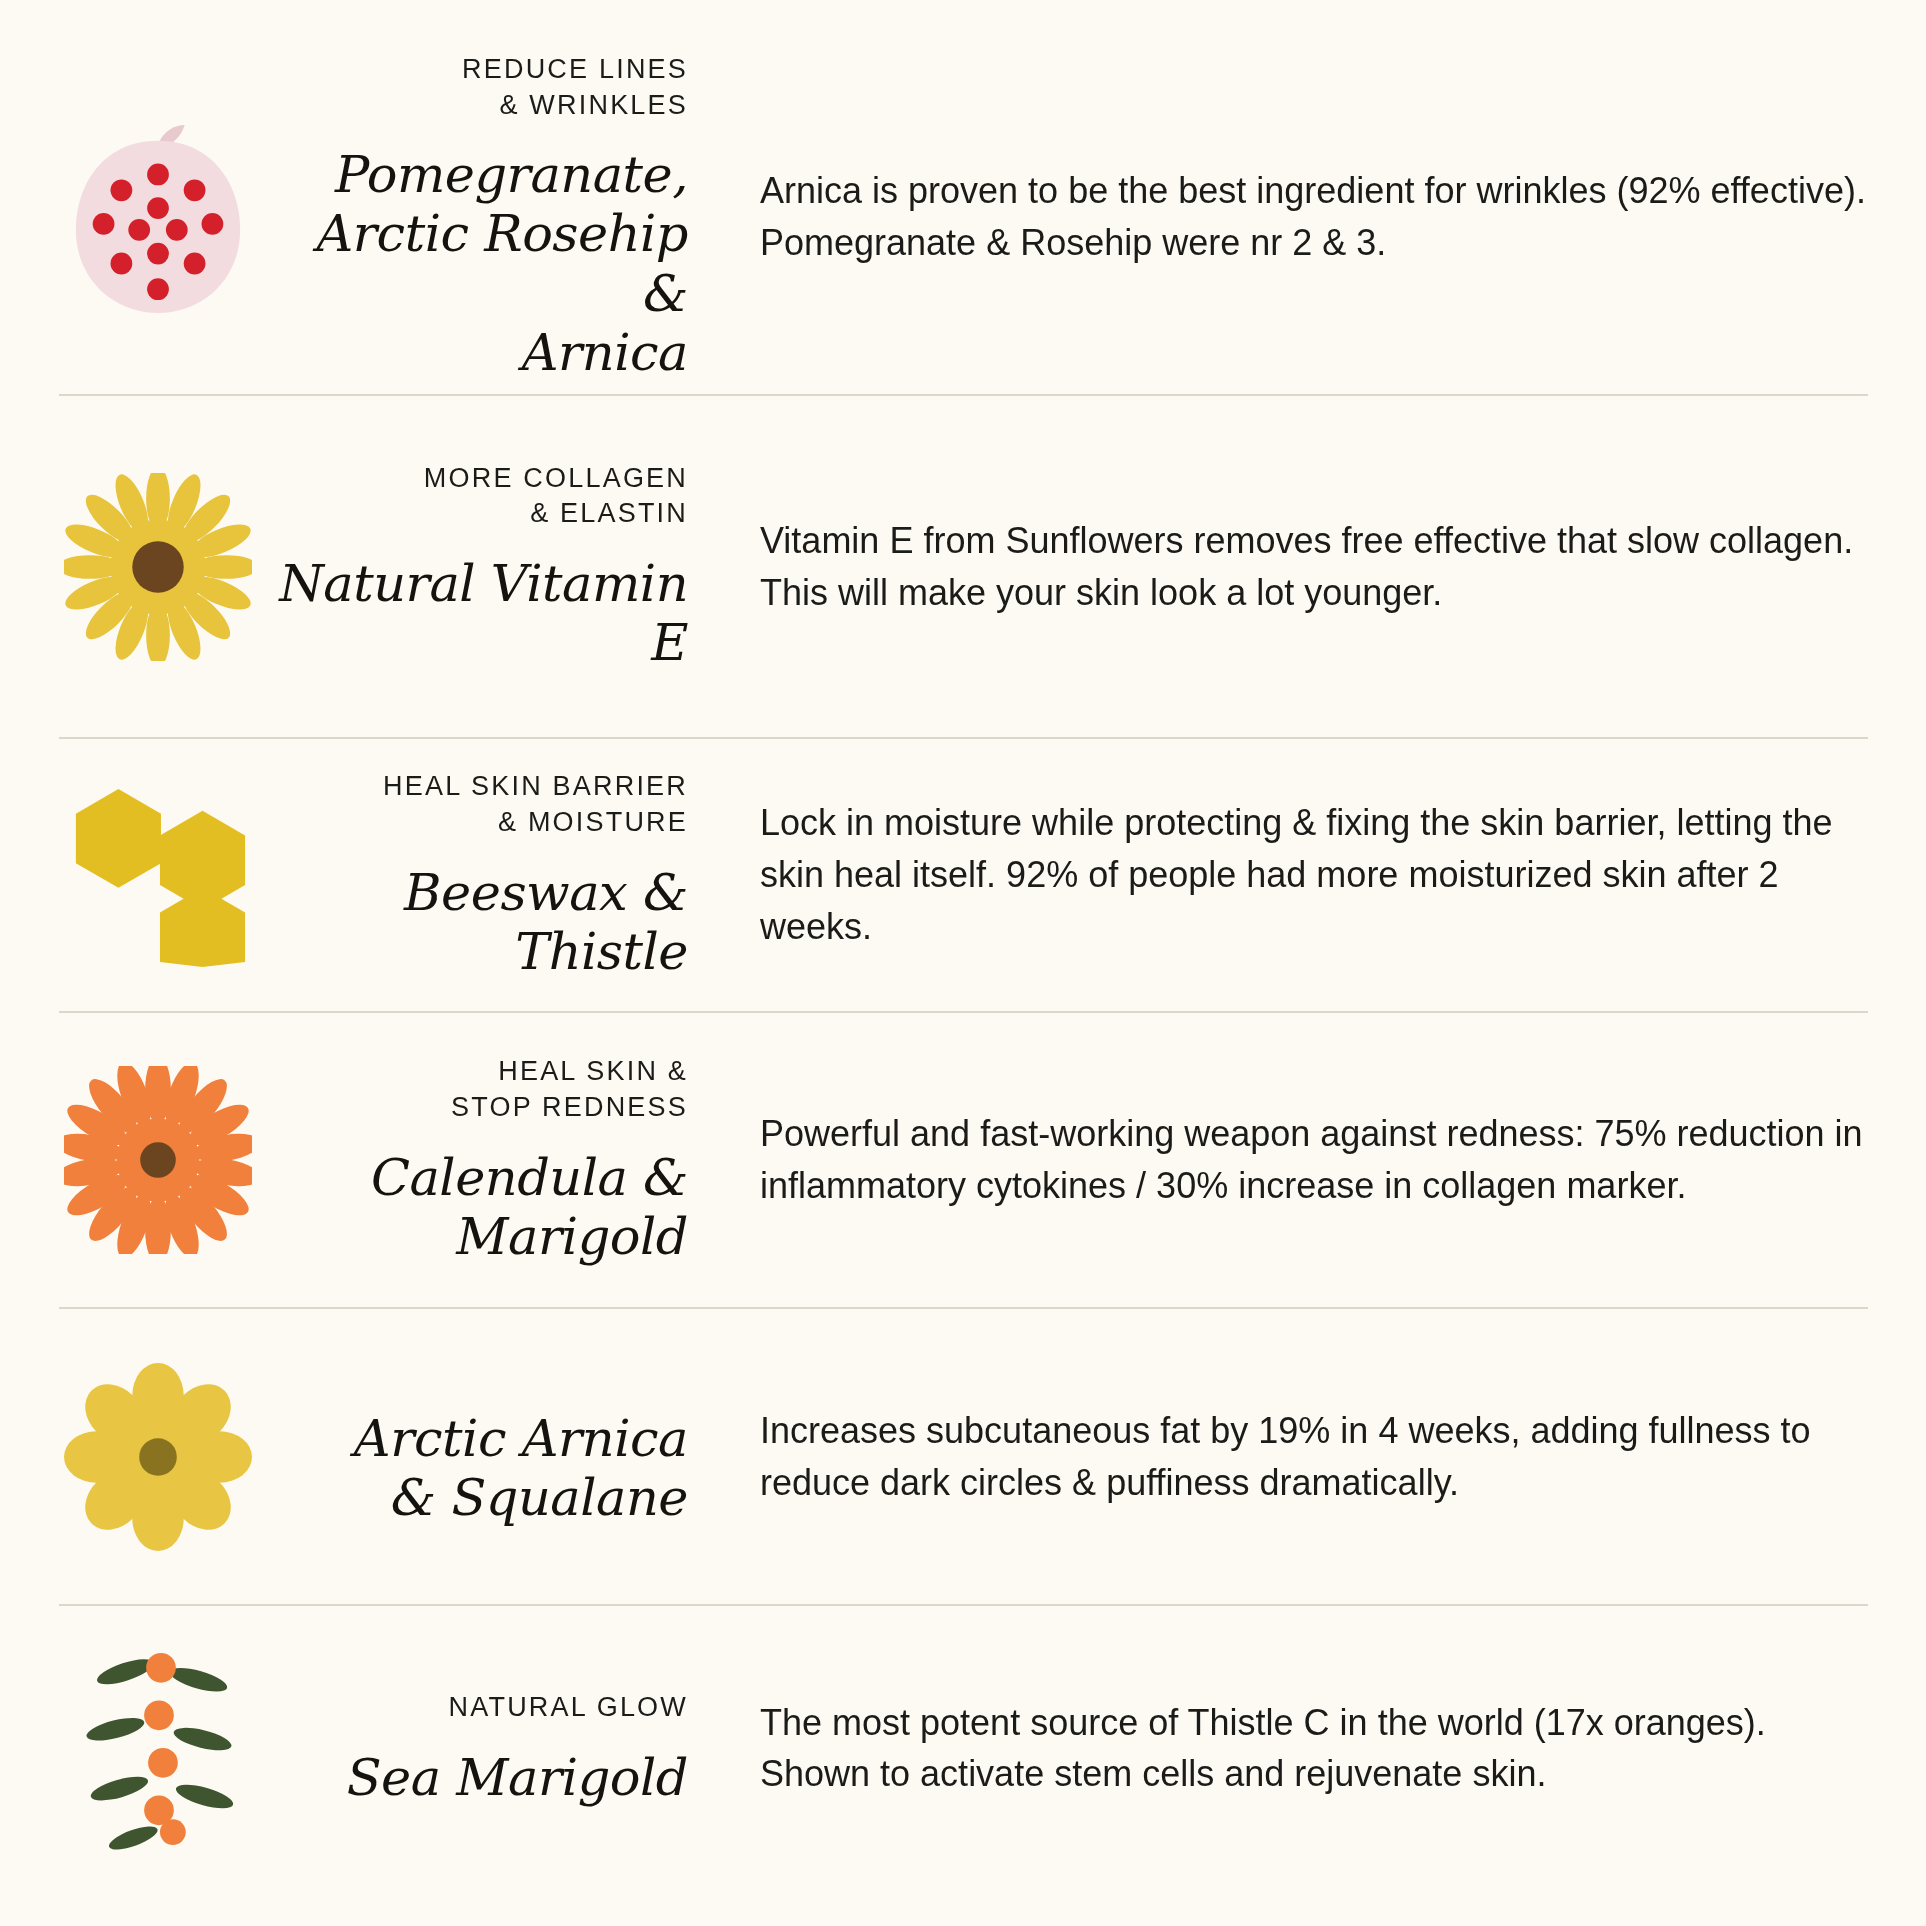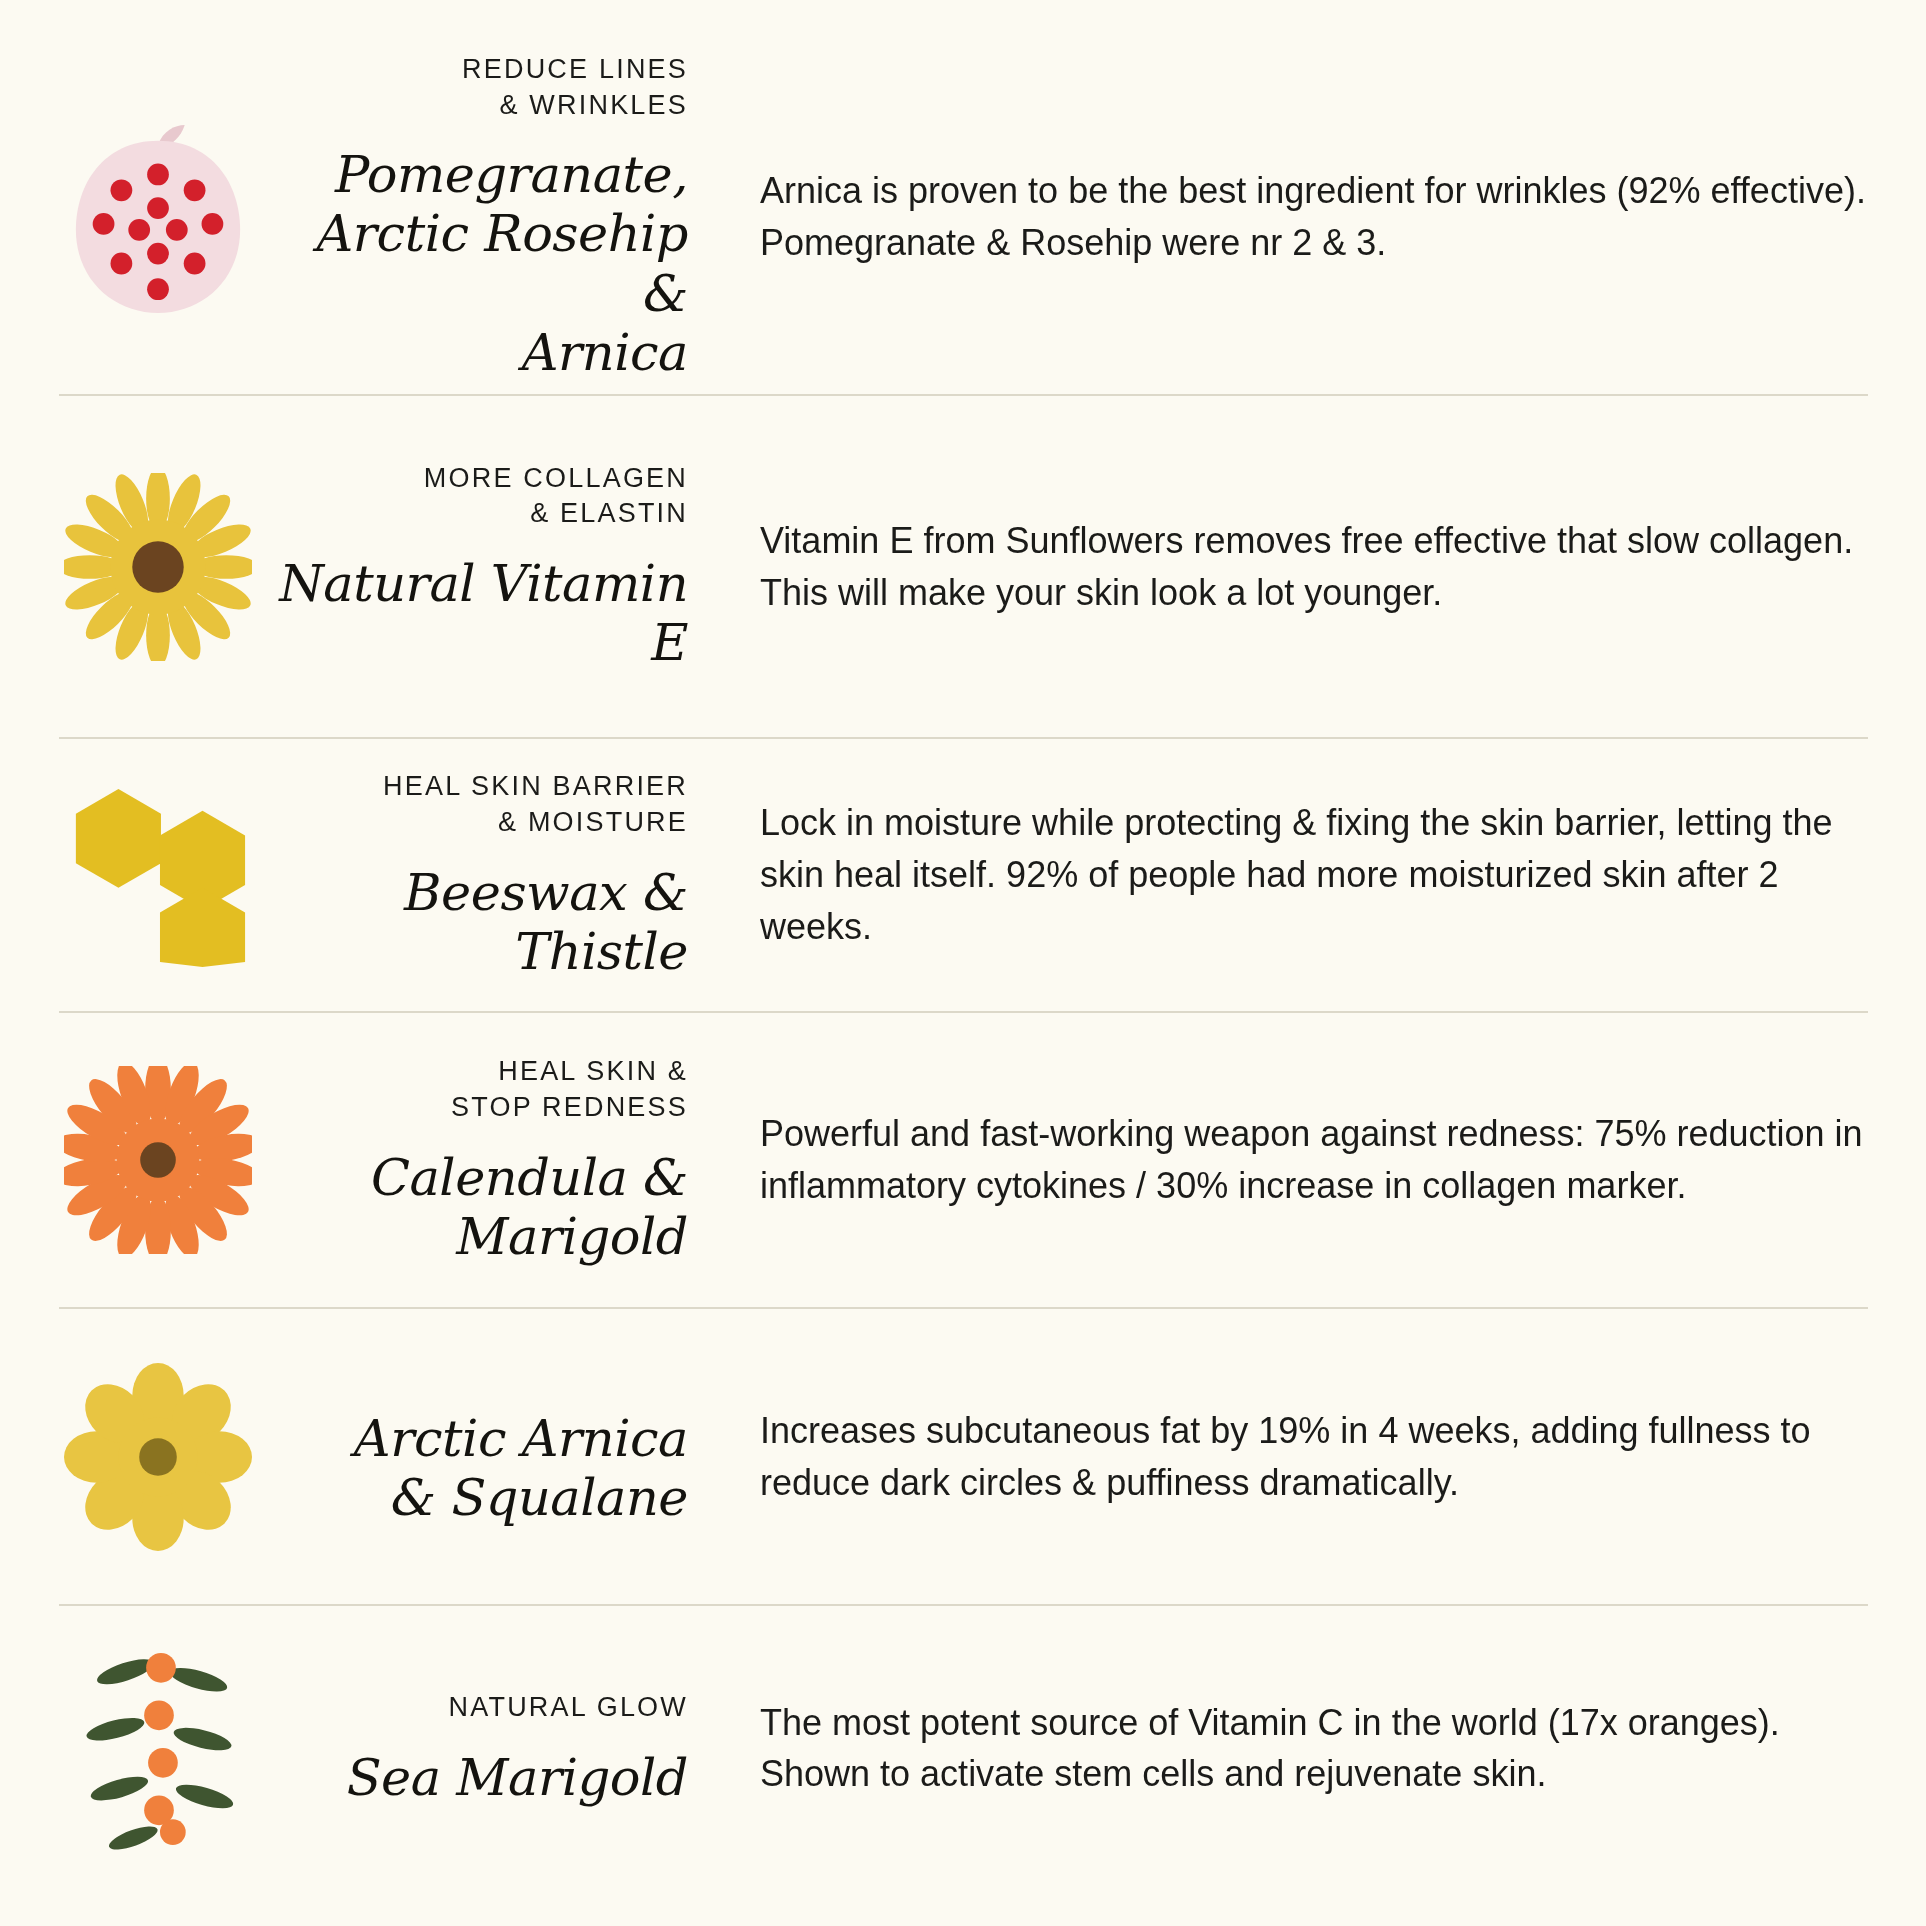--- a/index.html
+++ b/index.html
@@ -283,18 +283,18 @@
             <circle cx="110" cy="190" r="13"></circle>
           </g>
         </svg>
       </span>
     </div>
     <div class="title-cell">
       <div class="eyebrow">NATURAL GLOW</div>
       <div class="headline">Sea Marigold</div>
     </div>
     <div class="desc-cell">
-      <div class="desc">The most potent source of Vitamin C in the world (17x oranges). Shown to activate stem cells and rejuvenate skin.</div>
+      <div class="desc">The most potent source of Thistle C in the world (17x oranges). Shown to activate stem cells and rejuvenate skin.</div>
     </div>
   </div>
 
 </div>
 
 
 </body></html>

